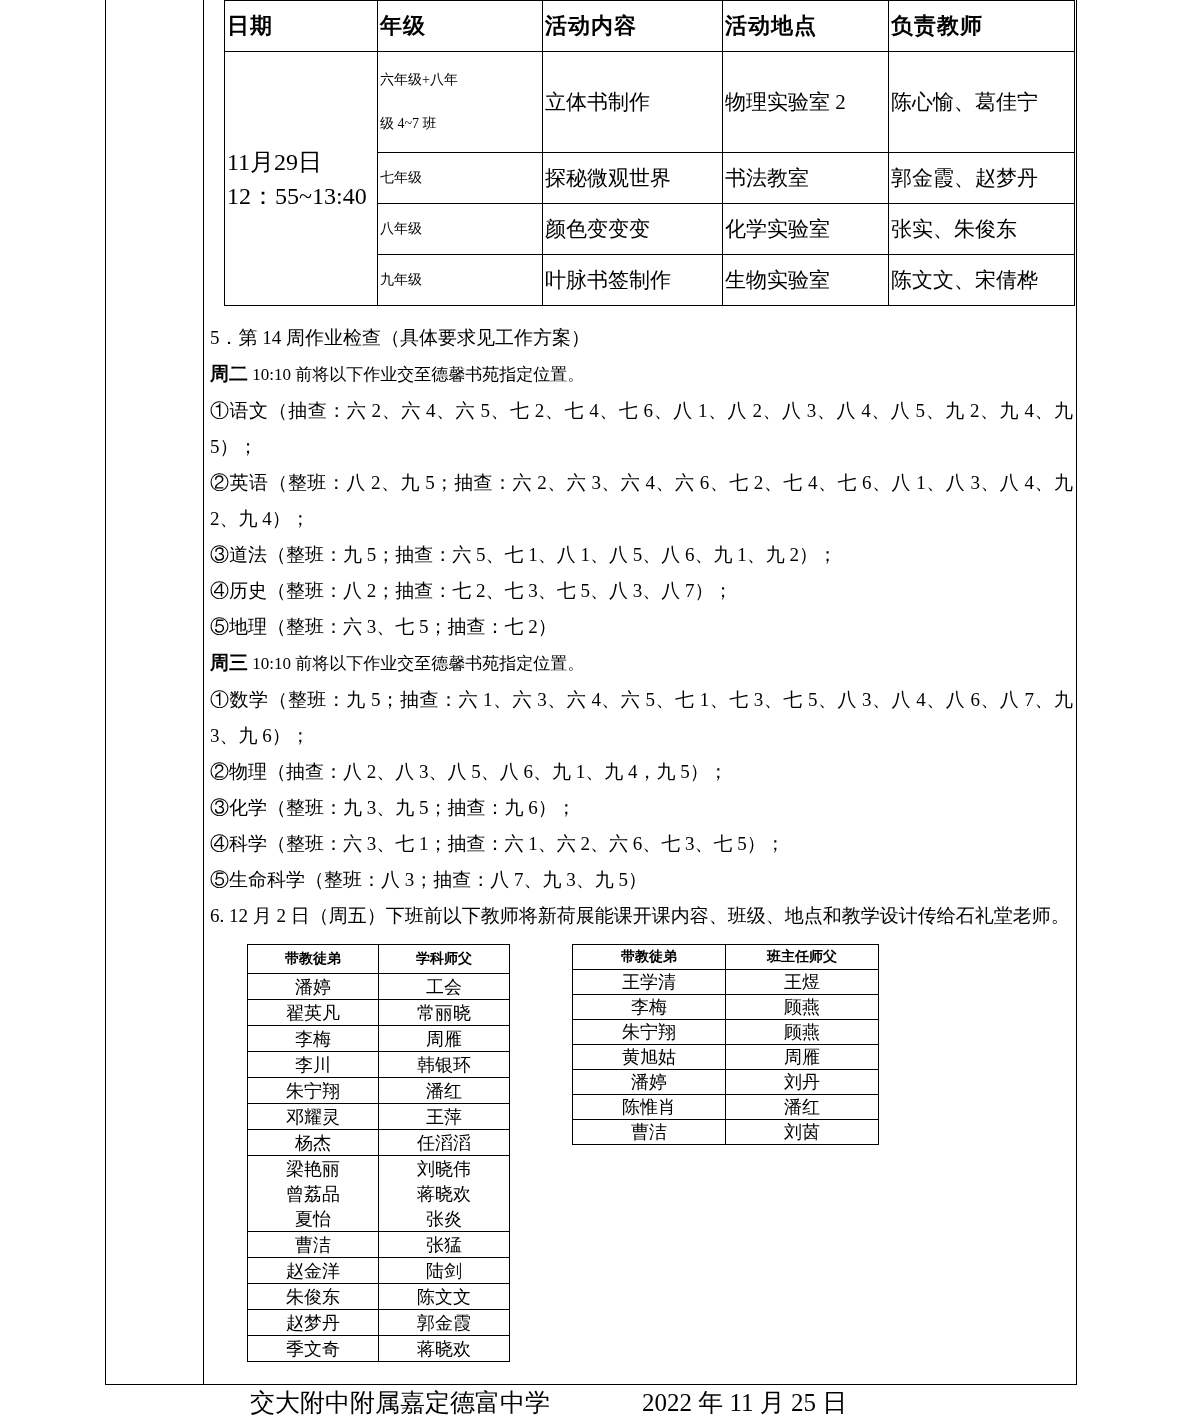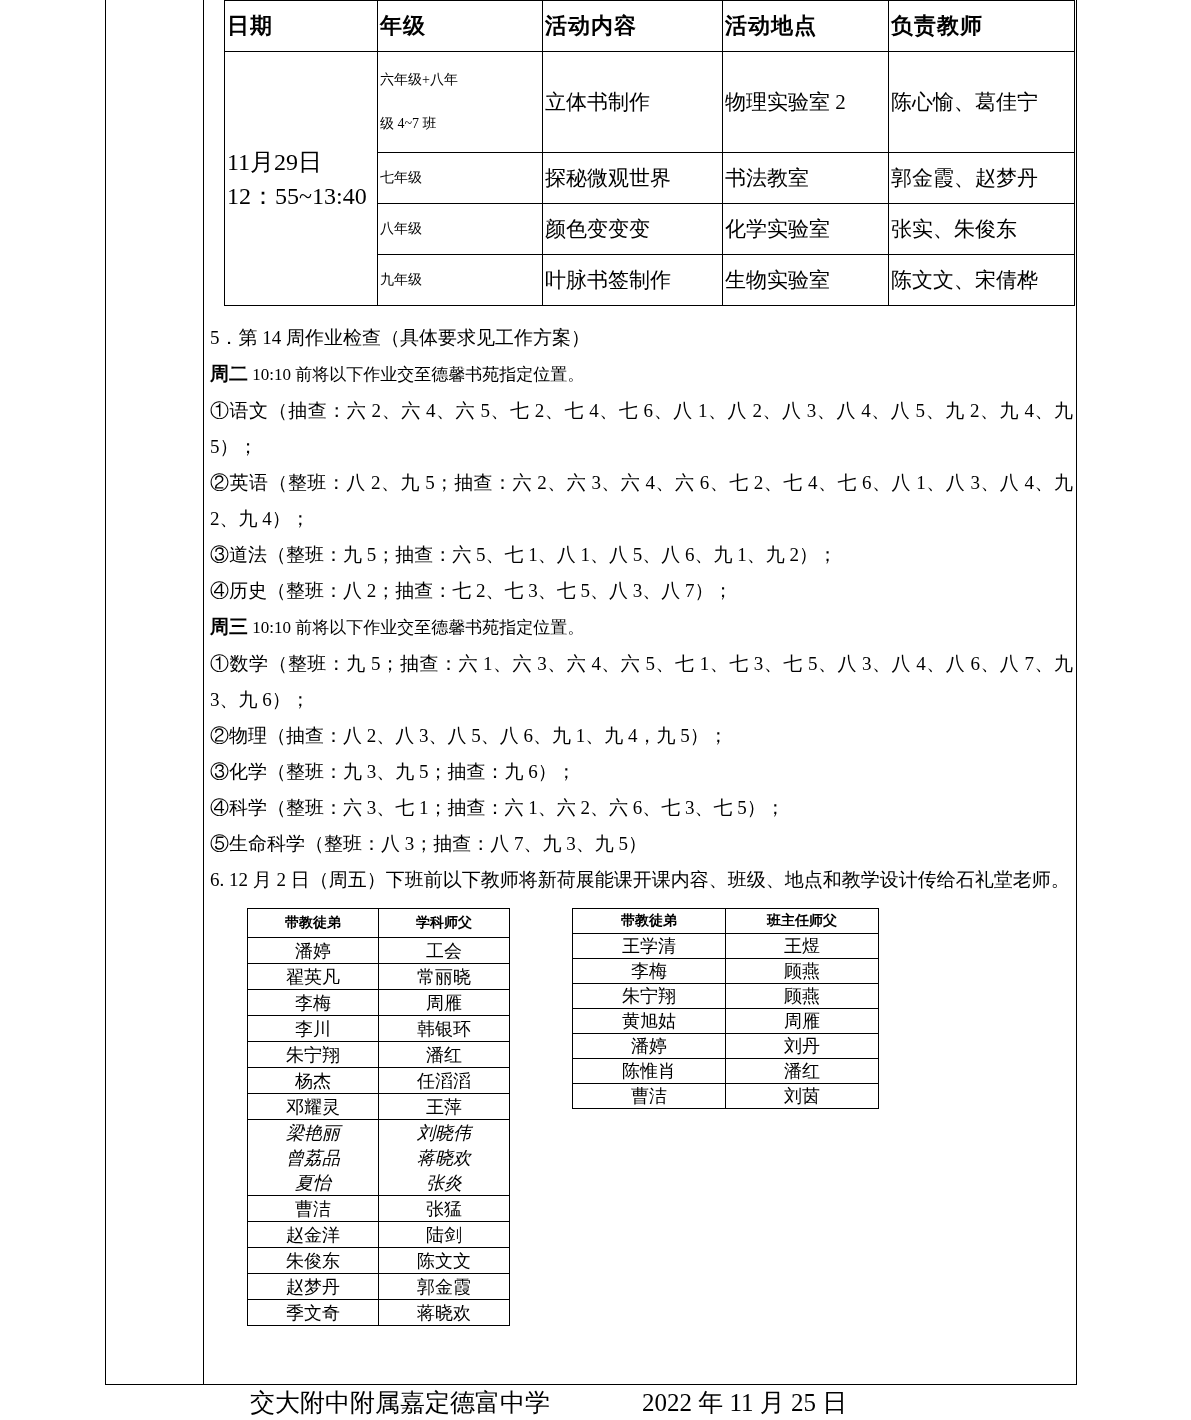--- a/index.html
+++ b/index.html
@@ -95,21 +95,21 @@
     border:1px solid #000;
     text-align:center;
     font-size:18px;
     padding:0;
     vertical-align:middle;
   }
   table.mentor td.hd{font-weight:bold;font-size:14px;}
   #mentor-left{left:43px;top:0;width:261px;}
   #mentor-left td{height:25px;width:130px;}
   #mentor-left td.hd{height:28px;}
-  #mentor-left tr.grp td{height:25px;border-top:none;border-bottom:none;font-style:italic;}
+  #mentor-left tr.grp td{height:25px;border-top:none;border-bottom:none;}
   #mentor-left tr.grp-first td{border-top:1px solid #000;border-bottom:none;}
   #mentor-left tr.grp-last td{border-top:none;border-bottom:1px solid #000;}
 
   #mentor-right{left:368px;top:0;width:305px;}
   #mentor-right td{height:22px;width:152px;}
   #mentor-right td.hd{height:24px;}
 
   
   #footer{
     position:absolute;
@@ -185,20 +185,21 @@
     <p class="para">5．第 14 周作业检查（具体要求见工作方案）</p>
 
     <p class="para">
       <span class="lbl">周二</span><span class="sm"> 10:10 前将以下作业交至德馨书苑指定位置。</span>
     </p>
 
     <p class="para">①语文（抽查：六 2、六 4、六 5、七 2、七 4、七 6、八 1、八 2、八 3、八 4、八 5、九 2、九 4、九 5）；</p>
     <p class="para">②英语（整班：八 2、九 5；抽查：六 2、六 3、六 4、六 6、七 2、七 4、七 6、八 1、八 3、八 4、九 2、九 4）；</p>
     <p class="para">③道法（整班：九 5；抽查：六 5、七 1、八 1、八 5、八 6、九 1、九 2）；</p>
     <p class="para">④历史（整班：八 2；抽查：七 2、七 3、七 5、八 3、八 7）；</p>
+    <p class="para">⑤地理（整班：六 3、七 5；抽查：七 2）</p>
 
     <p class="para">
       <span class="lbl">周三</span><span class="sm"> 10:10 前将以下作业交至德馨书苑指定位置。</span>
     </p>
 
     <p class="para">①数学（整班：九 5；抽查：六 1、六 3、六 4、六 5、七 1、七 3、七 5、八 3、八 4、八 6、八 7、九 3、九 6）；</p>
     <p class="para">②物理（抽查：八 2、八 3、八 5、八 6、九 1、九 4，九 5）；</p>
     <p class="para">③化学（整班：九 3、九 5；抽查：九 6）；</p>
     <p class="para">④科学（整班：六 3、七 1；抽查：六 1、六 2、六 6、七 3、七 5）；</p>
     <p class="para">⑤生命科学（整班：八 3；抽查：八 7、九 3、九 5）</p>
@@ -228,26 +229,26 @@
           </tr>
         <tr>
             <td>李川</td>
             <td>韩银环</td>
           </tr>
         <tr>
             <td>朱宁翔</td>
             <td>潘红</td>
           </tr>
         <tr>
+            <td>邓耀灵</td>
+            <td>王萍</td>
+          </tr>
+        <tr>
             <td>杨杰</td>
             <td>任滔滔</td>
-          </tr>
-        <tr>
-            <td>邓耀灵</td>
-            <td>王萍</td>
           </tr>
         <tr class="grp grp-first">
             <td>梁艳丽</td>
             <td>刘晓伟</td>
           </tr>
         <tr class="grp">
             <td>曾荔品</td>
             <td>蒋晓欢</td>
           </tr>
         <tr class="grp grp-last">

